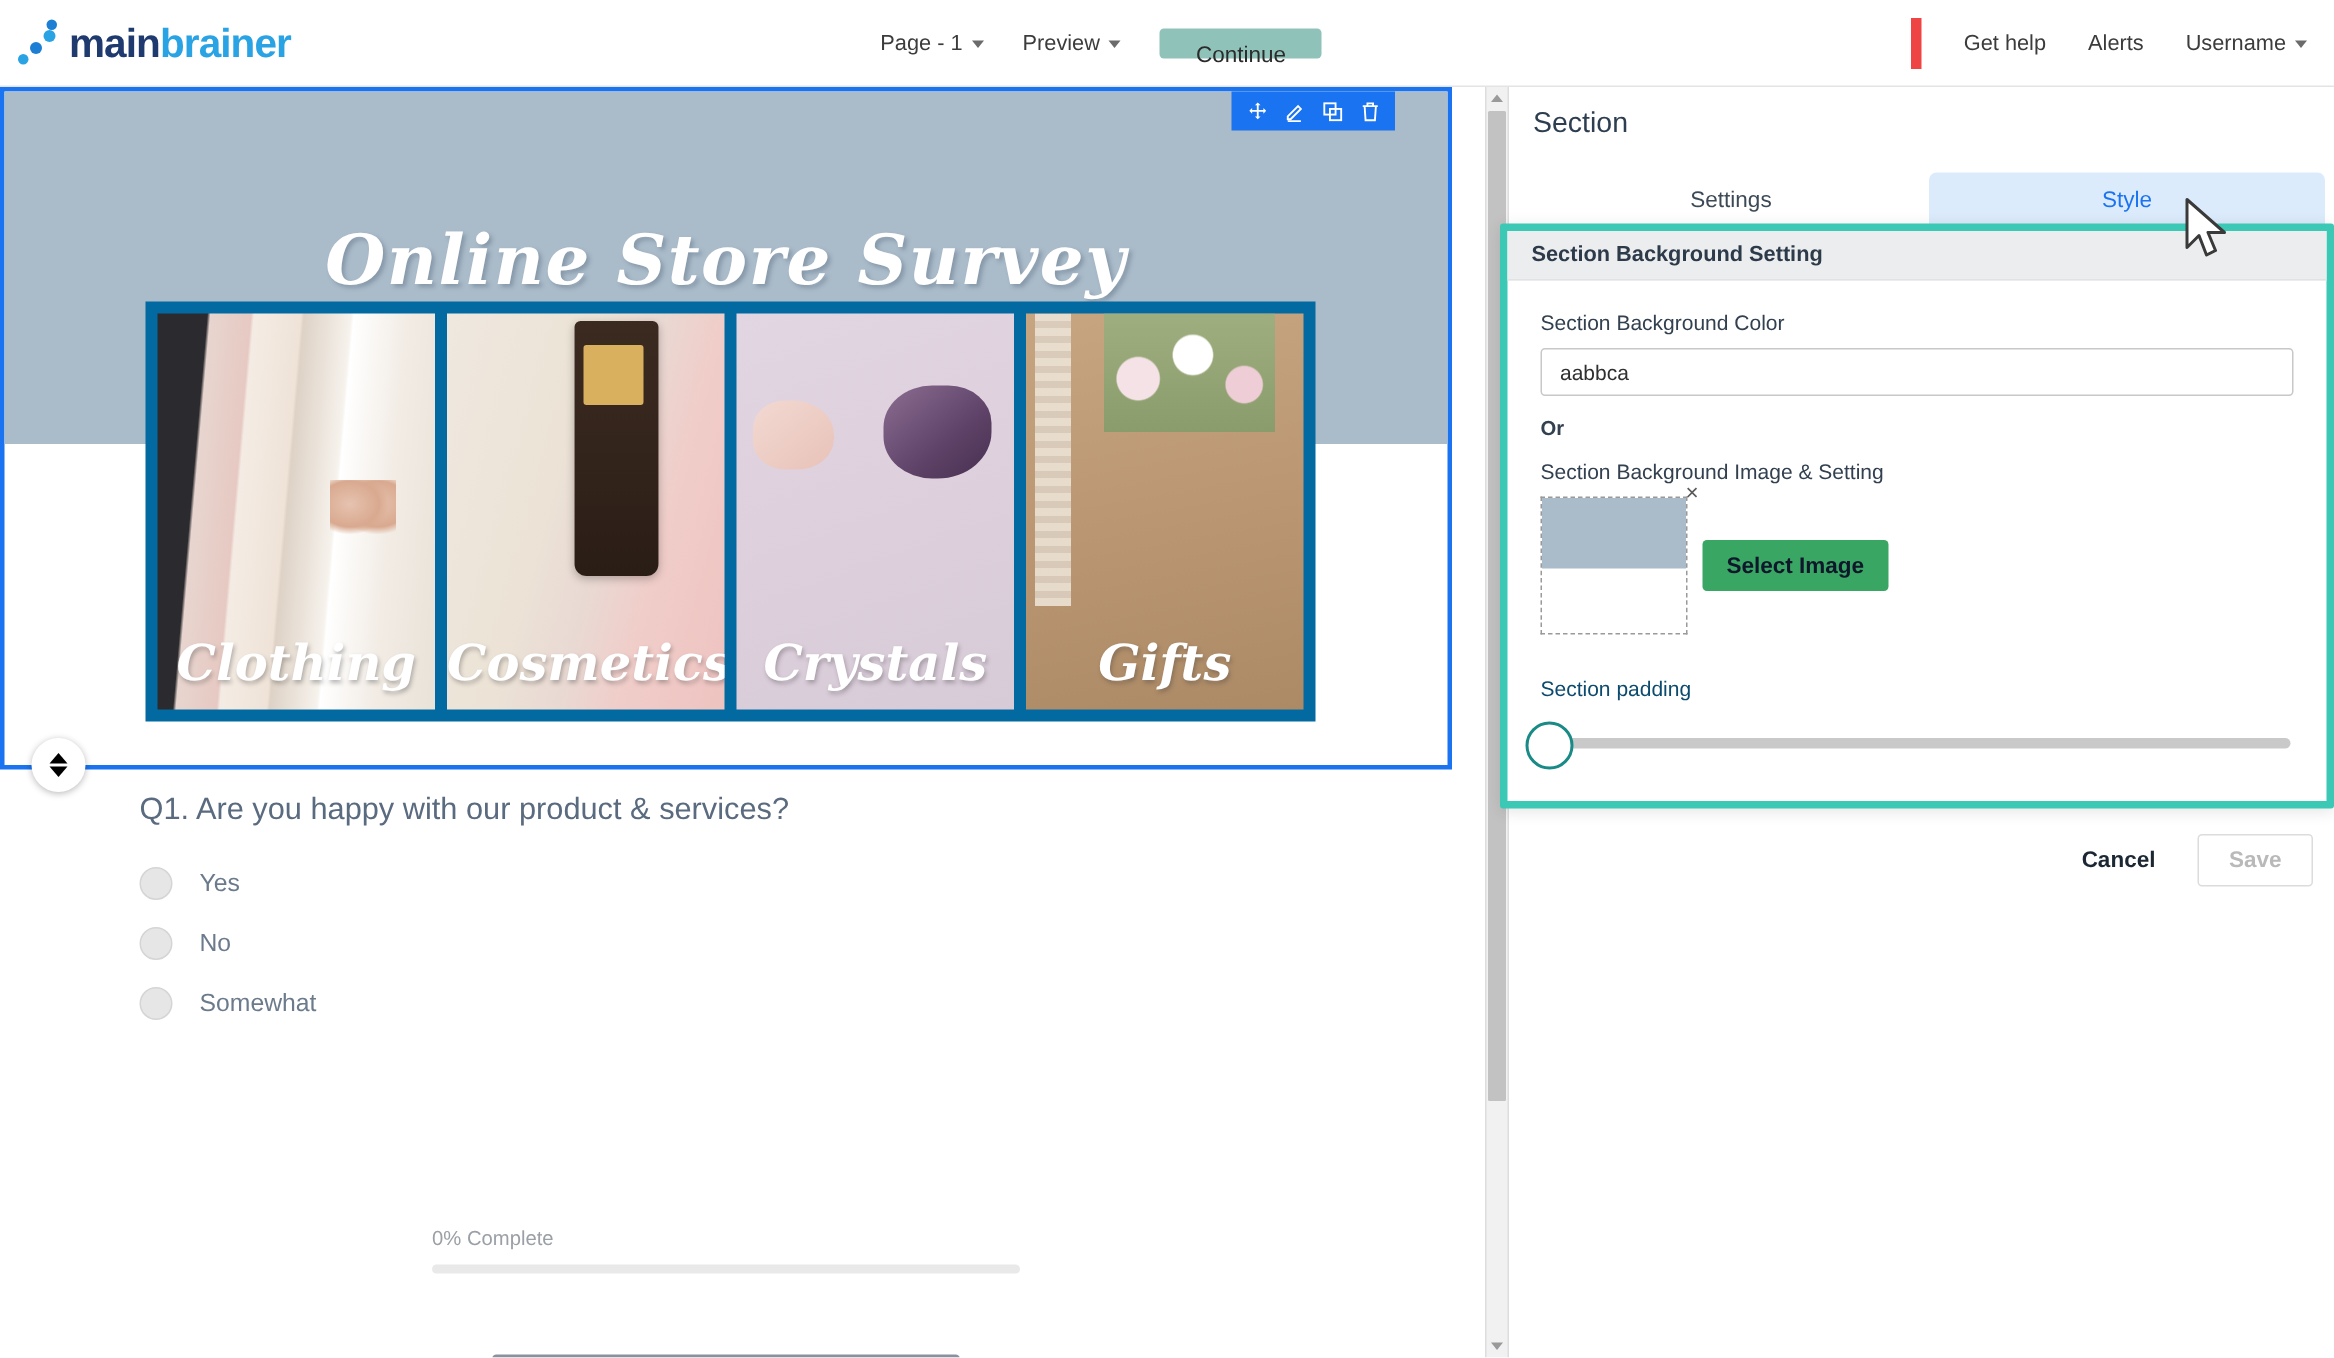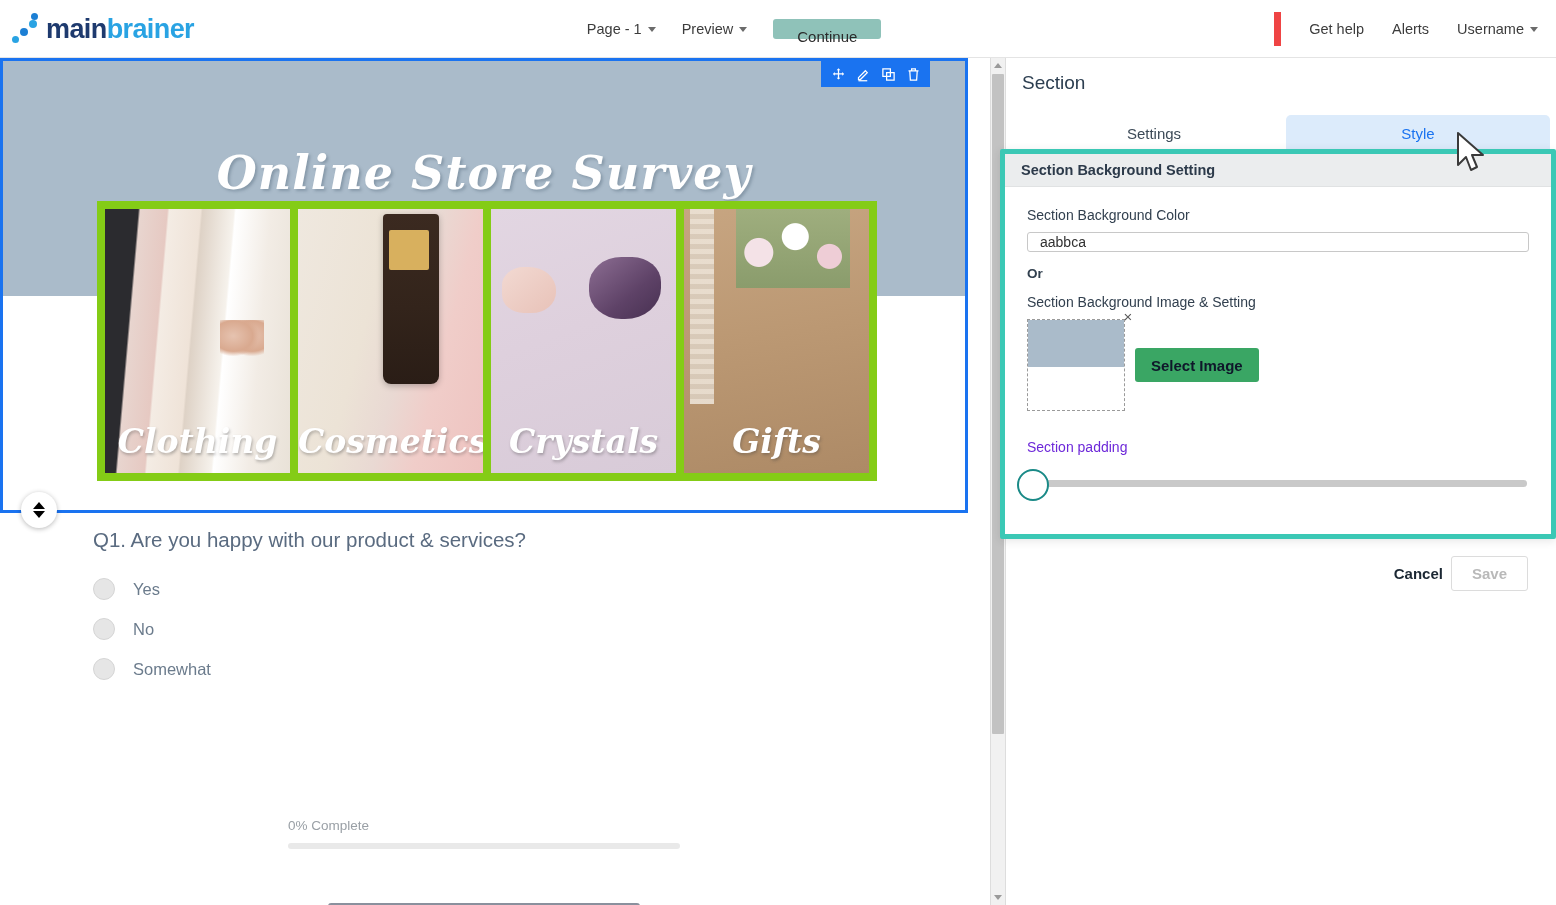--- a/index.html
+++ b/index.html
@@ -147,21 +147,21 @@
     font-weight: bold;
     letter-spacing: 1px;
     text-shadow: 2px 2px 3px rgba(90,110,128,0.45);
   }
   .strip {
     position: absolute;
     top: 140px;
     left: 94px;
     width: 780px;
     height: 280px;
-    background: #84cc16;
+    background: #0369a1;
     padding: 8px;
     box-sizing: border-box;
     display: flex;
     gap: 8px;
   }
   .tile {
     flex: 1;
     position: relative;
     overflow: hidden;
   }
@@ -447,21 +447,21 @@
   .card-body {
     padding: 20px 22px 0 22px;
   }
   .field-label {
     font-size: 14px;
     color: #32404f;
     margin-bottom: 9px;
   }
   .color-input {
     width: 100%;
-    height: 20px;
+    height: 32px;
     border: 1px solid #c8c8c8;
     border-radius: 3px;
     padding: 0 12px;
     box-sizing: border-box;
     font-size: 14px;
     color: #303030;
     font-family: "Liberation Sans", sans-serif;
     outline: none;
   }
   .or-text {
@@ -509,21 +509,21 @@
     border-radius: 3px;
     height: 34px;
     padding: 0 16px;
     font-size: 15px;
     font-weight: bold;
     cursor: pointer;
     font-family: "Liberation Sans", sans-serif;
   }
   .pad-label {
     font-size: 14px;
-    color: #6d28d9;
+    color: #0c4a6e;
     margin-top: 28px;
     margin-bottom: 14px;
   }
   .slider-row {
     position: relative;
     height: 30px;
   }
   .slider-track {
     position: absolute;
     top: 11px; left: 8px;
@@ -537,24 +537,24 @@
     top: 0px; left: -10px;
     width: 28px; height: 28px;
     border-radius: 50%;
     border: 2px solid #1a8a87;
     background: #ffffff;
     cursor: pointer;
   }
   .footer-actions {
     position: absolute;
     top: 498px;
-    right: 28px;
-    display: flex;
-    align-items: center;
-    gap: 2px;
+    right: 14px;
+    display: flex;
+    align-items: center;
+    gap: 22px;
   }
   .cancel-btn {
     background: transparent;
     border: none;
     font-size: 15px;
     font-weight: bold;
     color: #1b2733;
     cursor: pointer;
     padding: 8px 6px;
     font-family: "Liberation Sans", sans-serif;

